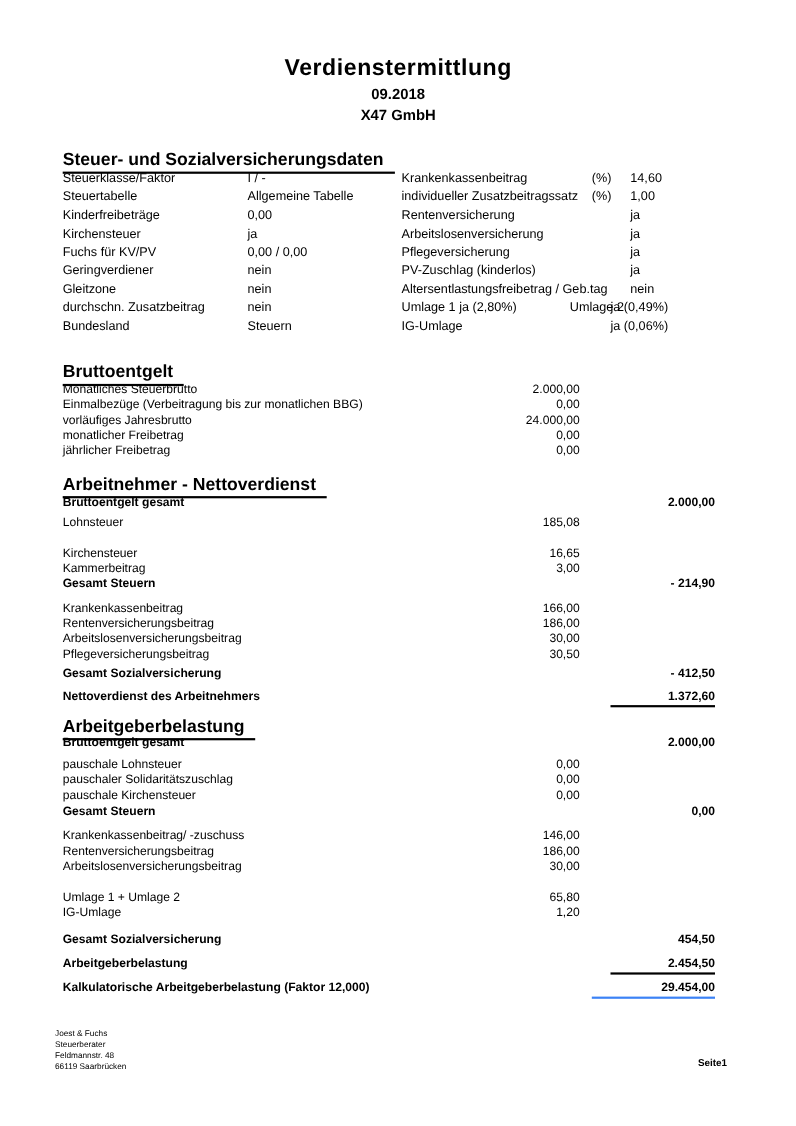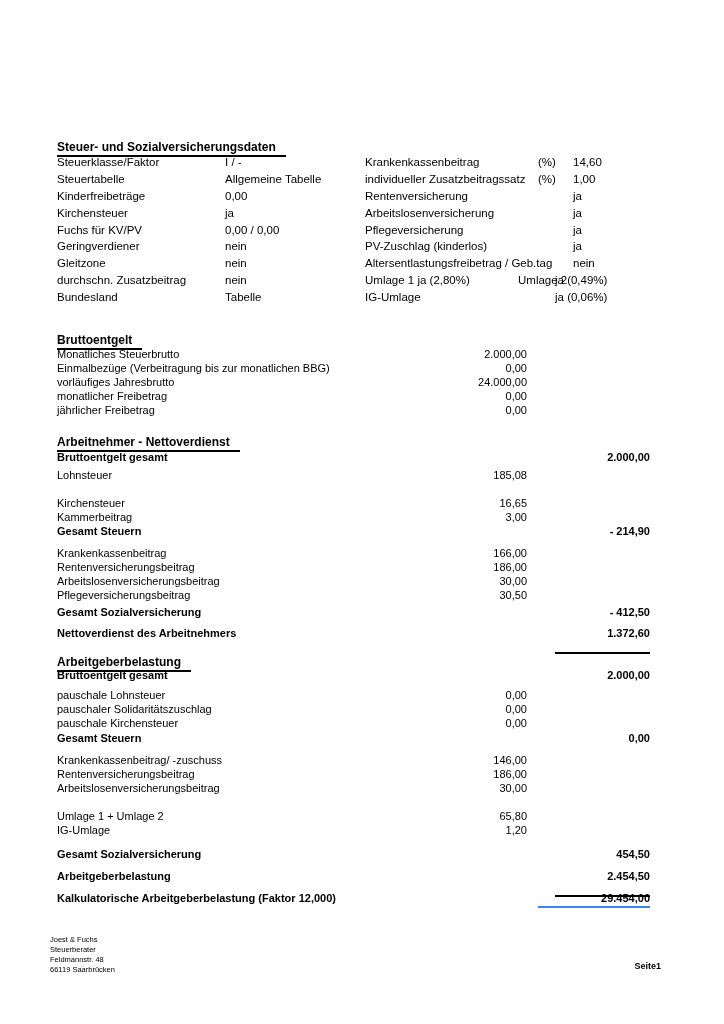--- a/index.html
+++ b/index.html
@@ -15,21 +15,21 @@
 
   
   .doc-header { position:absolute; top:50px; left:0; width:100%; text-align:center; }
   .doc-title  { font-size:21px; font-weight:bold; letter-spacing:0.5px; }
   .doc-sub    { font-size:13.5px; font-weight:bold; margin-top:4px; }
 
   
   .sec { position:absolute; left:57px; width:593px; }
   .sec-head {
     display:inline-block;
-    font-size:12px; font-weight:bold;
+    font-size:16px; font-weight:bold;
     border-bottom:2px solid #000;
     padding:0 10px 1px 0;
     white-space:nowrap;
   }
 
   
   .sv-cols { position:absolute; top:17px; left:0; width:100%; }
   .sv-col  { position:absolute; top:0; font-size:11.5px; }
   .sv-col.left  { left:0;   width:300px; }
   .sv-col.right { left:308px; width:300px; }
@@ -41,32 +41,37 @@
   .svrow .valR.wide { left:190px; }
   .svrow .lab2 { position:absolute; left:153px; }
 
   
   .row { position:absolute; left:0; width:100%; height:15px; line-height:14px;
          font-size:11px; white-space:nowrap; }
   .row .lab { position:absolute; left:0; }
   .row .num { position:absolute; right:123px; }   
   .row .tot { position:absolute; right:0; text-align:right; } 
   .row.sum  { font-weight:bold; }
-  .tot.ul   { border-bottom:2px solid #000; padding-bottom:12px; width:95px; }
+  .tot.ul   { border-bottom:2px solid #000; padding-bottom:1px; width:95px; }
   .tot.ulw  { border-bottom:2px solid #3b82f6; padding-bottom:1px; width:112px; }
 
   
   .foot { position:absolute; left:50px; top:935px; font-size:7.5px; line-height:10px; }
   .page-num { position:absolute; right:63px; top:961px; font-size:9px; font-weight:bold; }
 </style>
 </head>
 <body>
 
 <div class="page">
 
+  <div class="doc-header">
+    <div class="doc-title">Verdienstermittlung</div>
+    <div class="doc-sub">09.2018</div>
+    <div class="doc-sub">X47 GmbH</div>
+  </div>
 
   <div class="sec" style="top:137px;height:180px;">
     <span class="sec-head">Steuer- und Sozialversicherungsdaten</span>
     <div class="sv-cols">
       <div class="sv-col left">
         <div class="svrow">
             <span class="lab">Steuerklasse/Faktor</span>
             <span class="valL">I / -</span>
           </div>
         <div class="svrow">
@@ -92,21 +97,21 @@
         <div class="svrow">
             <span class="lab">Gleitzone</span>
             <span class="valL">nein</span>
           </div>
         <div class="svrow">
             <span class="lab">durchschn. Zusatzbeitrag</span>
             <span class="valL">nein</span>
           </div>
         <div class="svrow">
             <span class="lab">Bundesland</span>
-            <span class="valL">Tabelle</span>
+            <span class="valL">Steuern</span>
           </div>
       </div>
       <div class="sv-col right">
         <div class="svrow">
             <span class="lab">Krankenkassenbeitrag</span>
             <span class="unit">(%)</span>
             <span class="valR">14,60</span>
           </div>
         <div class="svrow">
             <span class="lab">individueller Zusatzbeitragssatz</span>

